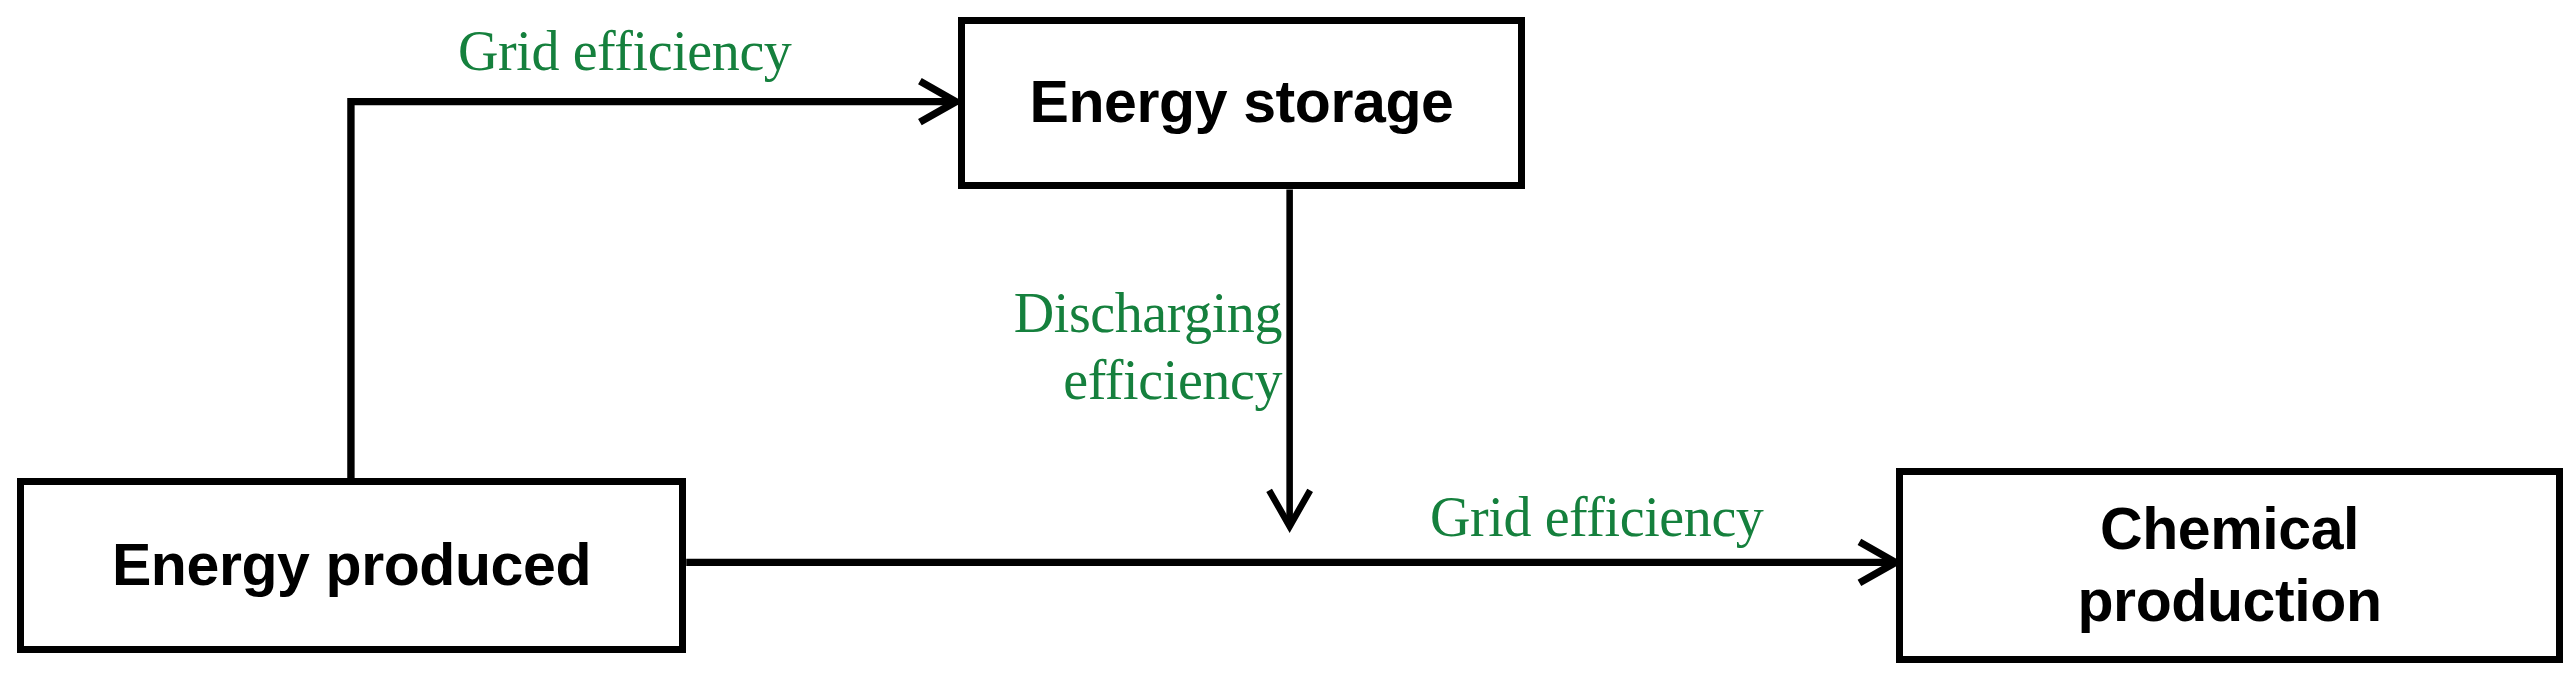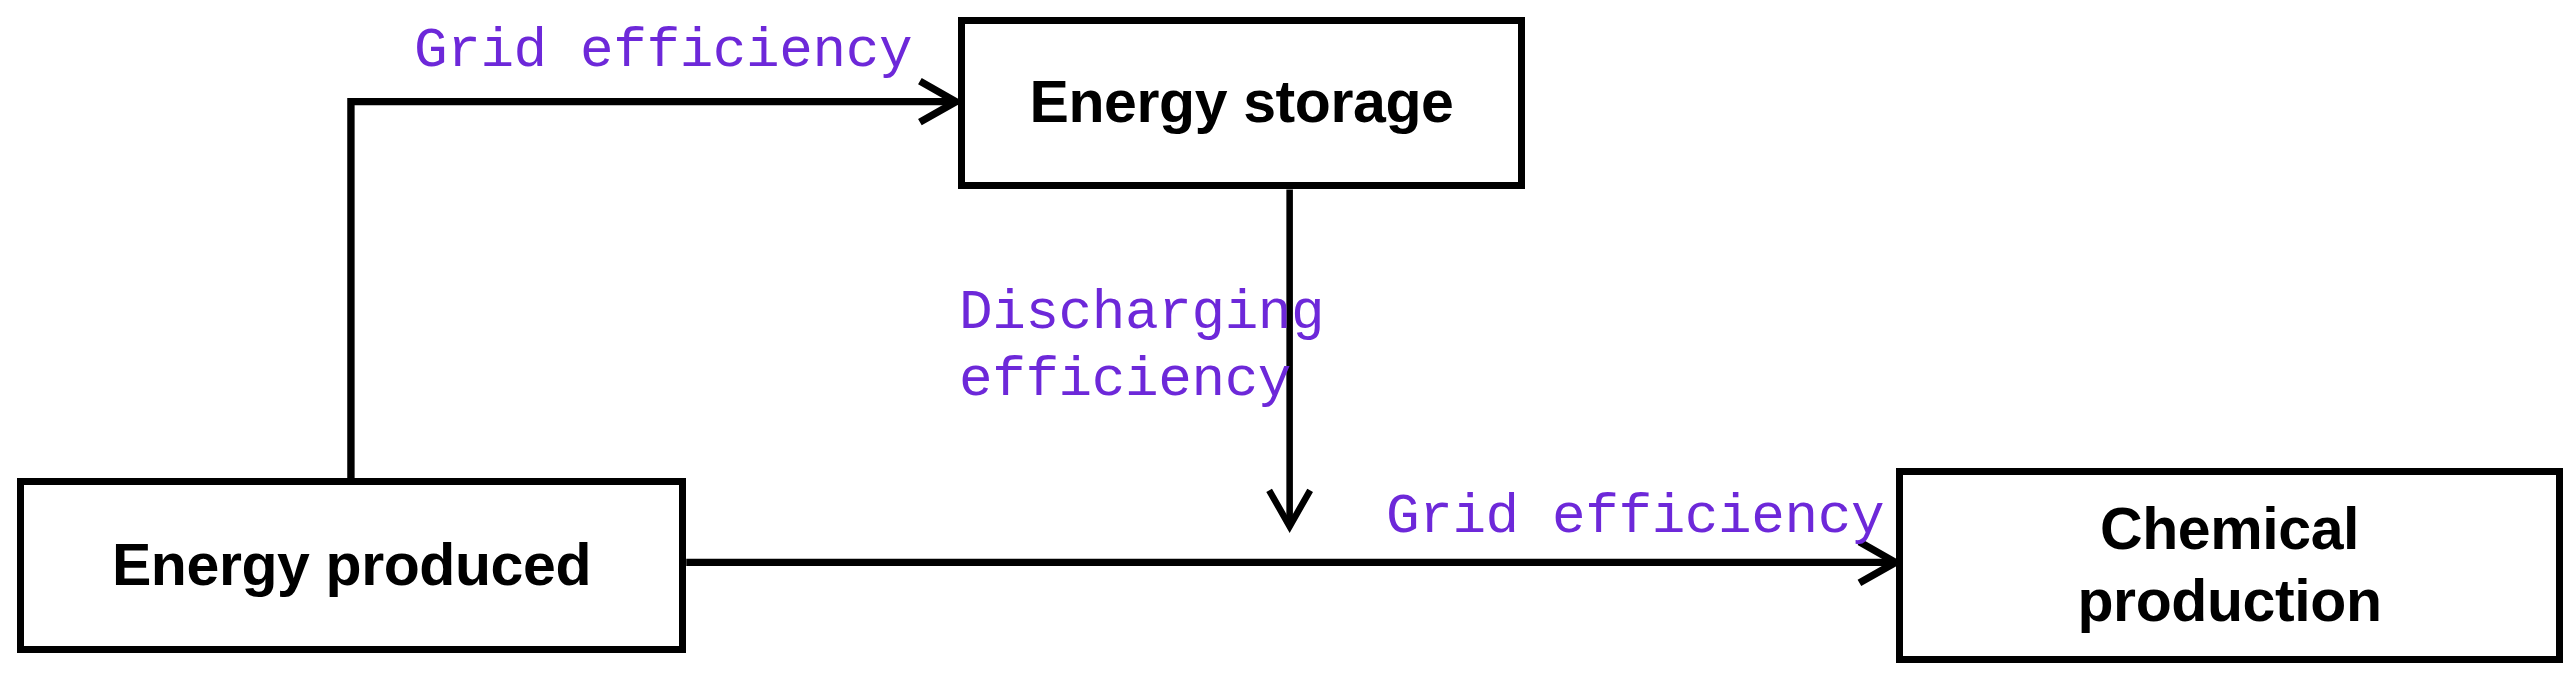--- a/index.html
+++ b/index.html
@@ -31,27 +31,28 @@
     font-family: "Liberation Sans", sans-serif;
     font-weight: bold;
     font-size: 59px;
     line-height: 1.22;
     color: #000000;
     white-space: pre-line;
     letter-spacing: -0.4px;
   }
   .edge-label {
     position: absolute;
-    font-family: Liberation Mono, monospace;
+    font-family: Liberation Serif, serif;
     font-weight: normal;
     font-size: 56px;
     line-height: 1.19;
-    color: #6d28d9;
+    color: #15803d;
     white-space: pre-line;
     letter-spacing: -0.4px;
+    margin-left: 44px;
   }
   .edge-svg {
     position: absolute;
     left: 0;
     top: 0;
     width: 2576px;
     height: 678px;
     pointer-events: none;
   }
   

